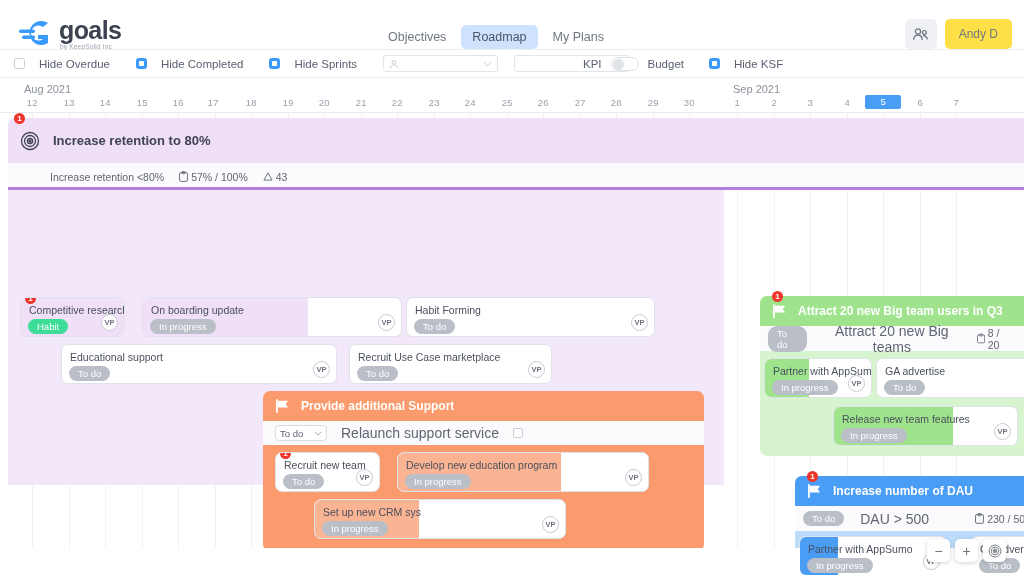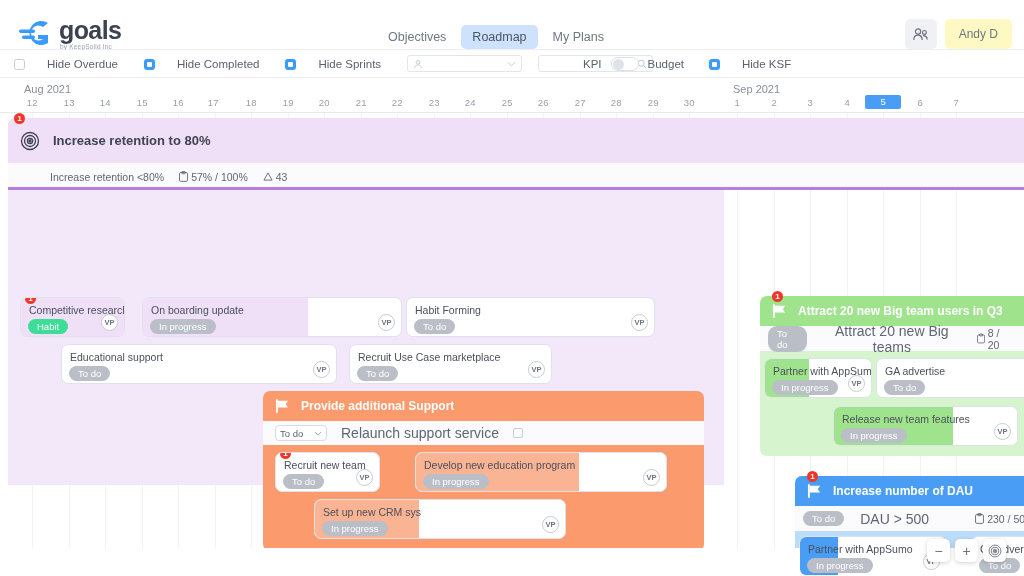--- a/index.html
+++ b/index.html
@@ -35,31 +35,31 @@
   }
   .nav-item.active { background: #cfe2fd; color: #4a5565; }
   .topbar-right {
     position: absolute; right: 12px; display: flex; align-items: center; gap: 8px;
   }
   .icon-btn {
     width: 32px; height: 30px; background: #f0f1f4; border-radius: 5px;
     display: flex; align-items: center; justify-content: center; cursor: pointer;
   }
   .user-btn {
-    height: 30px; background: #fef9c3; border-radius: 5px; padding: 0 14px;
+    height: 30px; background: #fde047; border-radius: 5px; padding: 0 14px;
     display: flex; align-items: center; font-size: 12px; color: #6f7782; cursor: pointer;
   }
 
   
   .filterbar {
     height: 28px; display: flex; align-items: center;
     border-bottom: 1px solid #eceef1; padding-left: 14px; position: relative;
     background: #fff;
   }
-  .fchk { display: flex; align-items: flex-end; gap: 22px; margin-right: 26px; cursor: pointer; }
+  .fchk { display: flex; align-items: flex-start; gap: 14px; margin-right: 26px; cursor: pointer; }
   .box {
     width: 11px; height: 11px; border-radius: 2.5px;
     border: 1px solid #c9cdd4; background: #fff;
   }
   .box.on { background: #3b9bfd; border-color: #3b9bfd; position: relative; }
   .box.on::after {
     content: ''; position: absolute; inset: 2px; background: #fff; border-radius: 1px;
   }
   .fchk span { font-size: 11.5px; color: #5a6270; white-space: nowrap; }
   .select-ctl {
@@ -409,21 +409,21 @@
         <span>To do</span>
         <svg width="8" height="5" viewBox="0 0 10 6" fill="none" stroke="#9aa0ac" stroke-width="1.1">
             <path d="M1 1 L5 5 L9 1"></path>
           </svg>
       </div>
       <span class="sec-sub">Relaunch support service</span>
       <div class="sq-chk"></div>
     </div>
     <div id="orange-cards-host">
         <div class="card" style="left: 12px; top: 61px; width: 105px; height: 40px;"><div class="card-title">Recruit new team</div><span class="badge">To do</span><div class="avatar">VP</div><div class="alert" style="left: 4px; top: -5px;">1</div></div>
-        <div class="card" style="left: 134px; top: 61px; width: 252px; height: 40px; margin-left: 18px;"><div class="card-fill" style="width: 163px; background: rgb(251, 180, 147);"></div><div class="card-title">Develop new education program</div><span class="badge">In progress</span><div class="avatar">VP</div></div>
+        <div class="card" style="left: 134px; top: 61px; width: 252px; height: 40px;"><div class="card-fill" style="width: 163px; background: rgb(251, 180, 147);"></div><div class="card-title">Develop new education program</div><span class="badge">In progress</span><div class="avatar">VP</div></div>
         <div class="card" style="left: 51px; top: 108px; width: 252px; height: 40px;"><div class="card-fill" style="width: 104px; background: rgb(251, 180, 147);"></div><div class="card-title">Set up new CRM sys</div><span class="badge">In progress</span><div class="avatar">VP</div></div>
       </div>
   </div>
 
   <div class="sec-green">
     <div class="alert" style="left:12px;top:-5px">1</div>
     <div class="sec-green-head">
       <svg class="flag" viewBox="0 0 16 15">
         <path d="M2 1 L2 14" stroke="#fff" stroke-width="2" stroke-linecap="round"></path>
         <path d="M3 2 L14 2 L11.5 5.5 L14 9 L3 9 Z" fill="#fff"></path>

